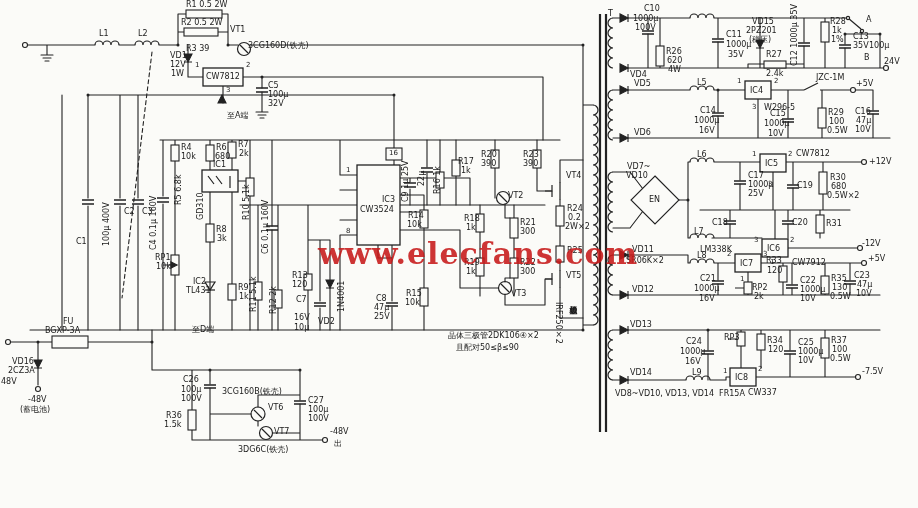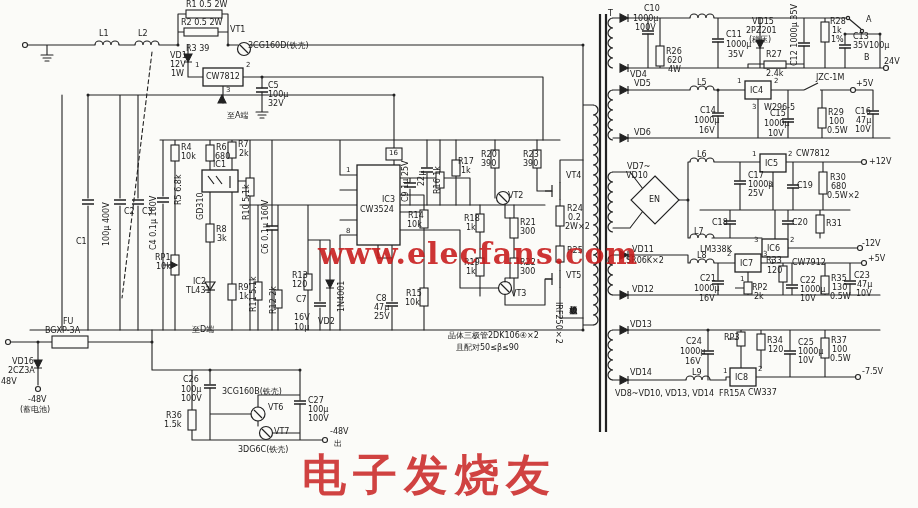--- a/index.html
+++ b/index.html
@@ -450,16 +450,15 @@
       <span class="lb" style="left: 274px; top: 428px;">VT7</span>
       <span class="lb" style="left: 238px; top: 446px;">3DG6C(铁壳)</span>
       <span class="lb" style="left: 308px; top: 397px;">C27</span>
       <span class="lb" style="left: 308px; top: 406px;">100μ</span>
       <span class="lb" style="left: 308px; top: 415px;">100V</span>
       <span class="lb" style="left: 330px; top: 428px;">-48V</span>
       <span class="lb" style="left: 334px; top: 440px;">出</span>
     </div>
 
 <div class="wm-url">www.elecfans.com</div>
-<div class="wm-brand">电子发烧友</div>
 
 
 </div>
 
 </body></html>

